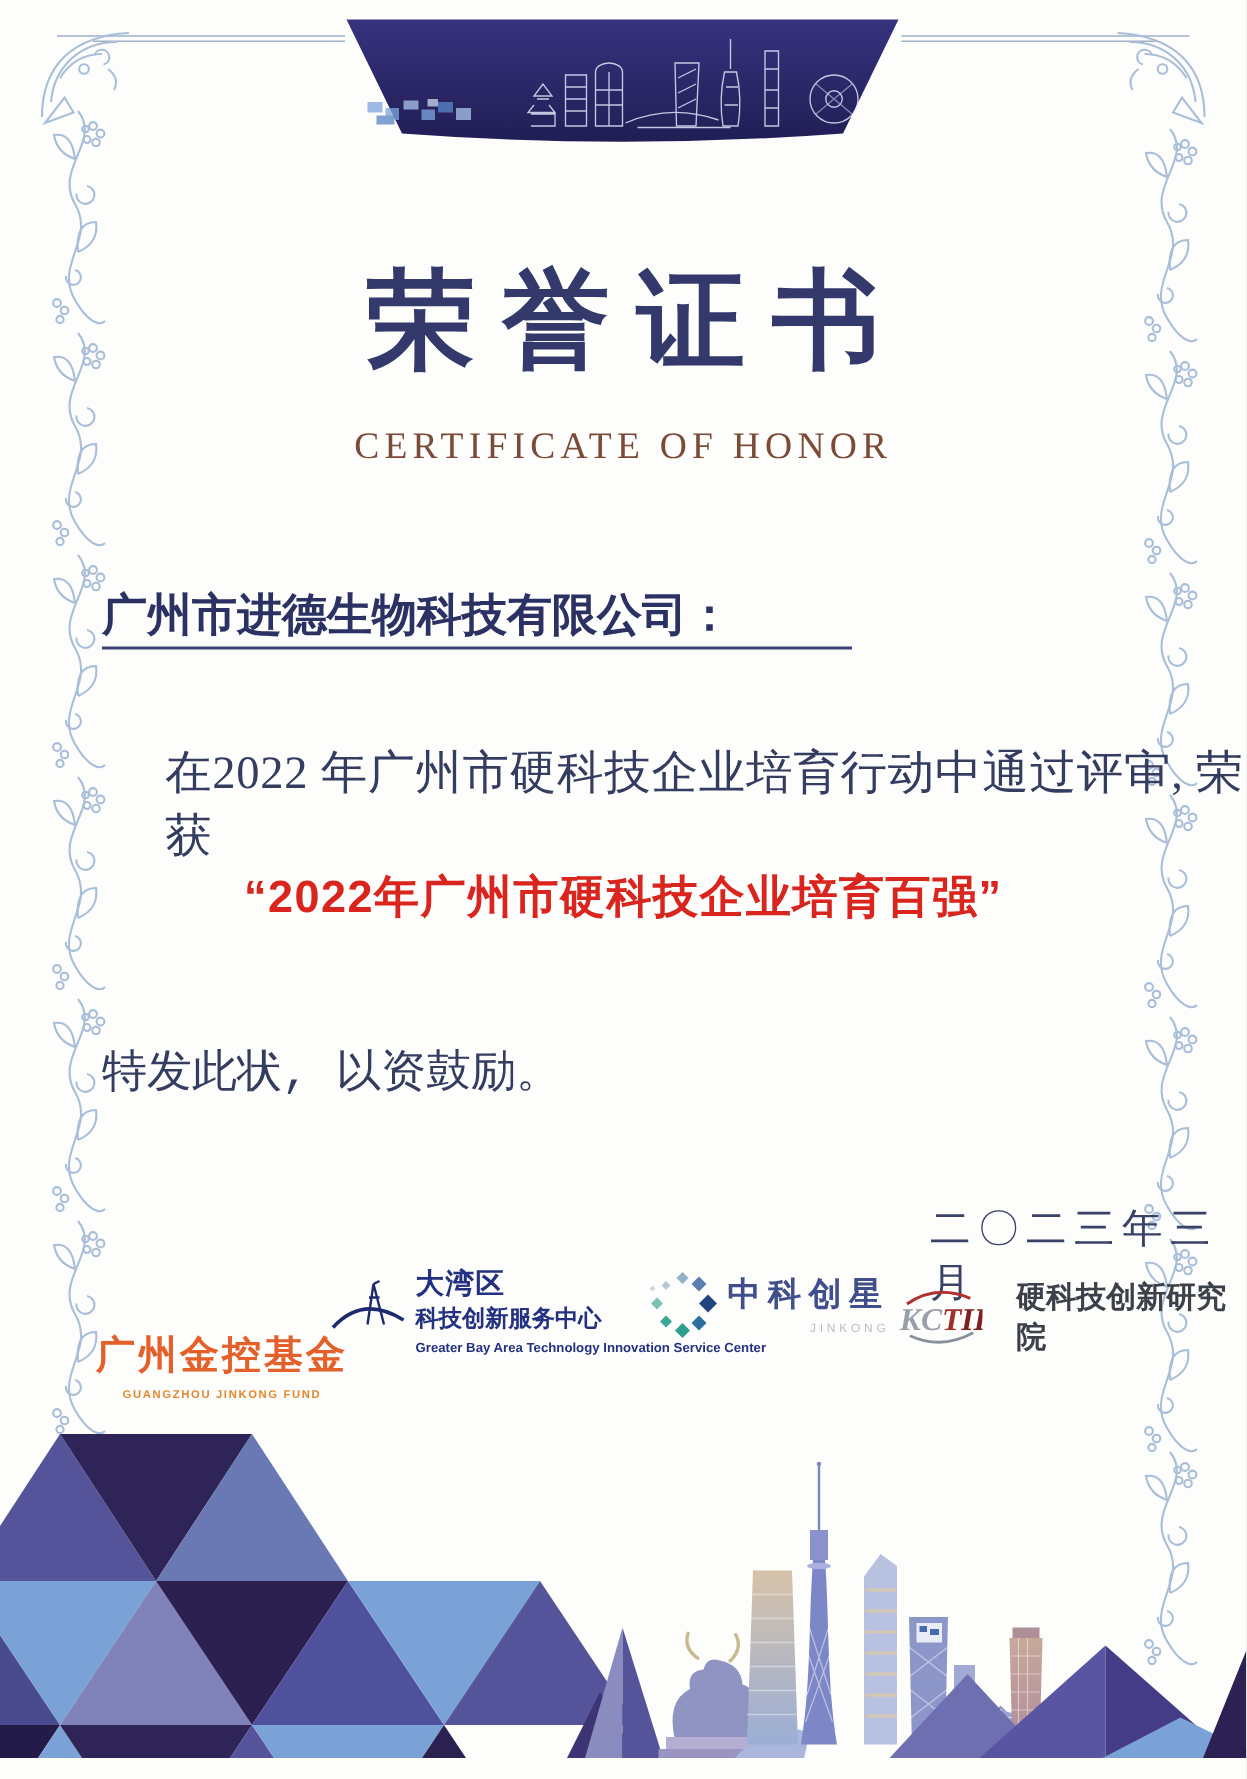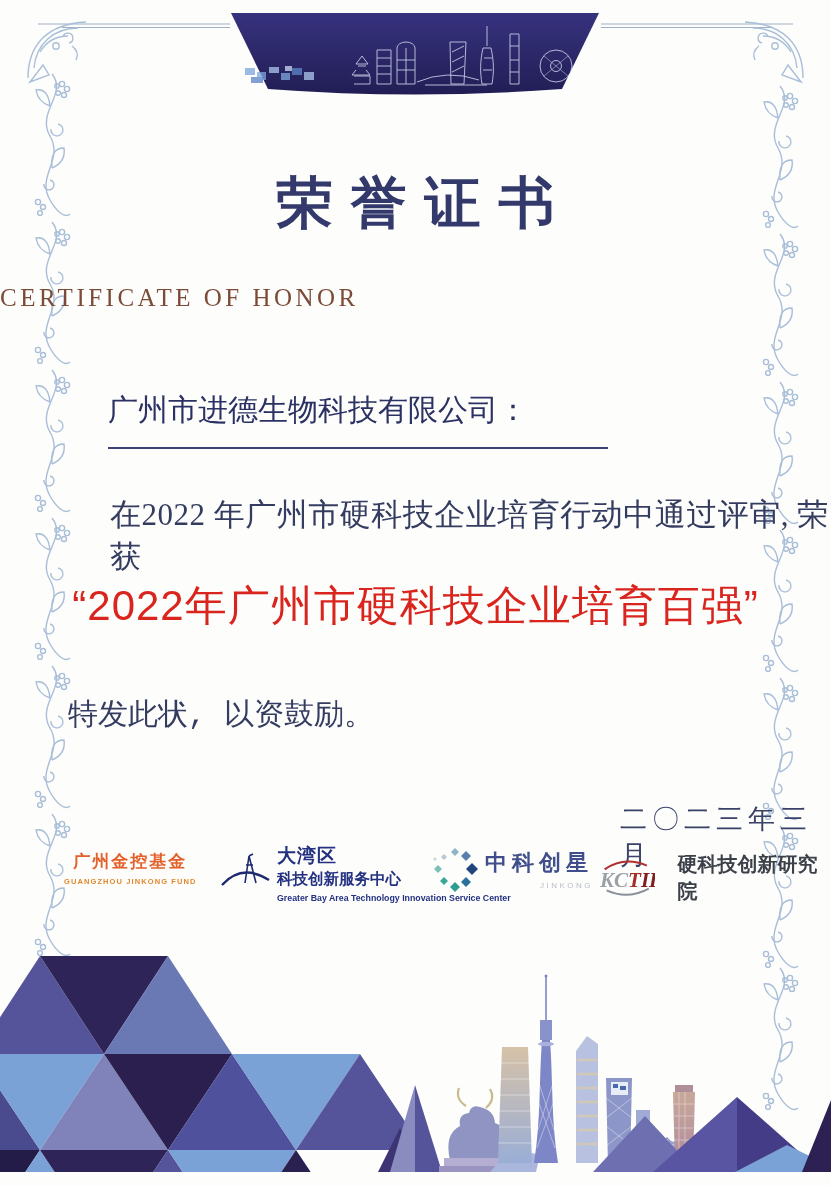--- a/index.html
+++ b/index.html
@@ -2,36 +2,36 @@
 <html><head>
 <meta charset="utf-8">
 <style>
   html,body{margin:0;padding:0;background:#e8e8e8;}
   .page{position:relative;width:831px;height:1186px;background:#fdfdfc;overflow:hidden;
         font-family:"Liberation Sans",sans-serif;margin:0 auto;}
   .abs{position:absolute;}
   svg{display:block;}
   
   .title-cn{left:0;right:0;top:166px;text-align:center;font-family:"Liberation Serif","DejaVu Serif",serif;
-            font-weight:700;font-size:56px;color:#333a6b;letter-spacing:18px;text-indent:18px;}
-  .title-en{left:0;right:0;top:284px;font-family:"Liberation Serif","DejaVu Serif",serif;
+            font-weight:700;font-size:72px;color:#333a6b;letter-spacing:18px;text-indent:18px;}
+  .title-en{left:0;right:0;top:284px;text-align:center;font-family:"Liberation Serif","DejaVu Serif",serif;
             font-size:25px;color:#7c4b38;letter-spacing:3.5px;}
   
-  .recipient{left:68px;top:390px;font-size:30px;font-weight:400;color:#2b3263;
-             border-bottom:2px solid #3b4273;padding:0 60px 16px 0;min-width:440px;margin-left:40px;}
+  .recipient{left:68px;top:390px;font-size:30px;font-weight:700;color:#2b3263;
+             border-bottom:2px solid #3b4273;padding:0 60px 0 0;min-width:440px;}
   .para{left:110px;top:494px;font-size:31px;font-family:"Liberation Serif","DejaVu Serif",serif;
         color:#343c60;letter-spacing:0.5px;}
-  .award{left:0;right:0;top:578px;text-align:center;font-size:42px;font-weight:400;color:#d9251d;letter-spacing:1px;}
+  .award{left:0;right:0;top:578px;text-align:center;font-size:30px;font-weight:700;color:#d9251d;letter-spacing:1px;}
   .closing{left:68px;top:694px;font-size:30px;font-family:Liberation Mono, monospace;color:#343c60;}
   .date{left:620px;top:801px;font-size:27px;font-family:"Liberation Serif","DejaVu Serif",serif;
         color:#3a4268;letter-spacing:5px;}
   
   .logo{position:absolute;display:flex;align-items:center;gap:7px;}
   .logo1{left:64px;top:850px;display:block;text-align:center;}
-  .logo1 .cn{font-size:17px;font-weight:700;color:#e4602a;letter-spacing:2px;}
+  .logo1 .cn{font-size:26px;font-weight:700;color:#e4602a;letter-spacing:2px;margin-top:36px;}
   .logo1 .en{font-size:7.5px;color:#e2882e;letter-spacing:1.1px;margin-top:4px;font-weight:700;}
   .logo2{left:220px;top:843px;}
   .logo2 .row{display:flex;align-items:baseline;flex-direction:column;}
   .logo2 .big{font-size:19px;font-weight:800;color:#233180;letter-spacing:1px;}
   .logo2 .small{font-size:15.5px;font-weight:800;color:#233180;}
   .logo2 .en{font-size:8.8px;font-weight:700;color:#233180;margin-top:3px;}
   .logo3{left:432px;top:846px;}
   .logo3 .cn{font-size:22px;color:#404e8c;letter-spacing:5px;font-weight:600;}
   .logo3 .en{font-size:8px;color:#b9bdc6;letter-spacing:2.5px;text-align:right;margin-top:3px;}
   .logo4{left:597px;top:851px;gap:23px;}

